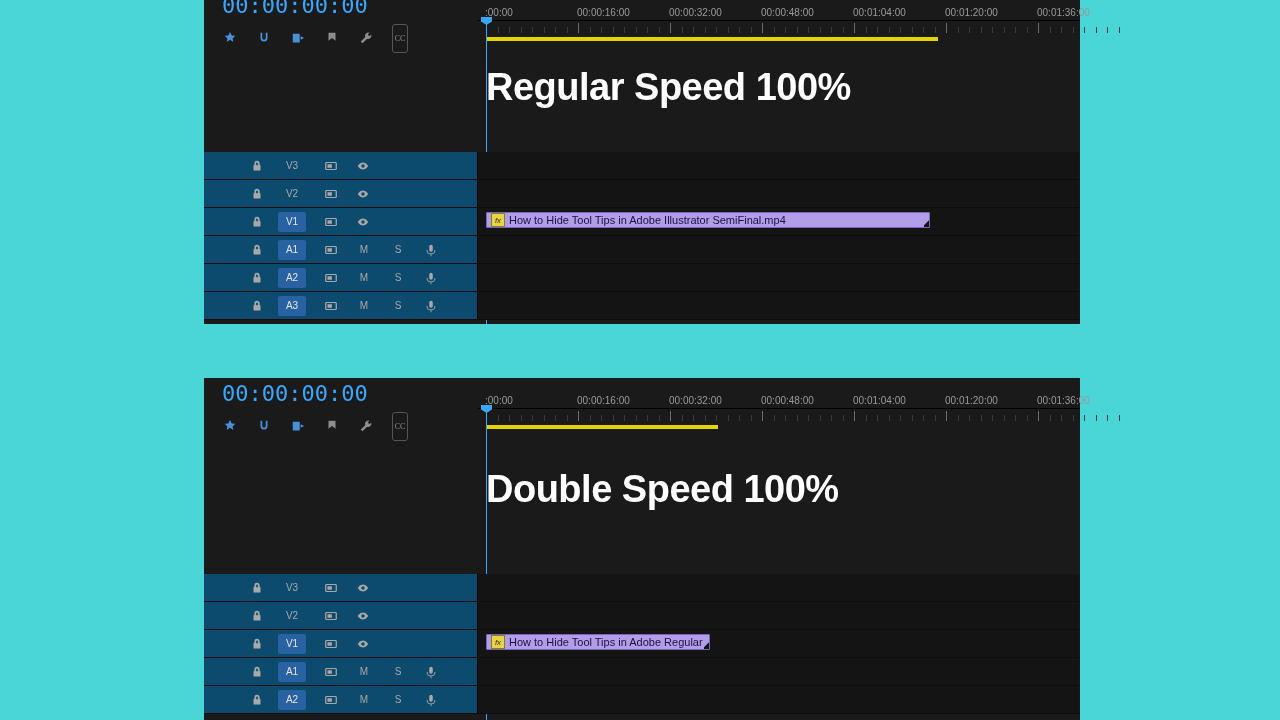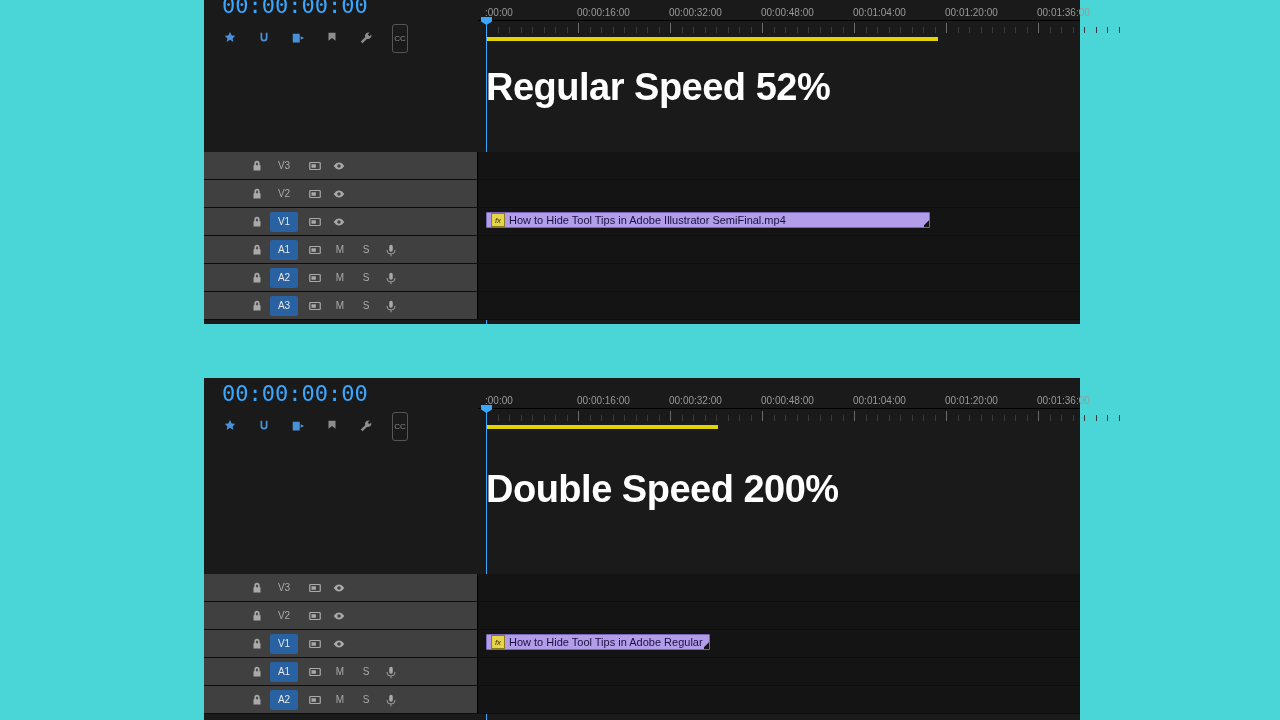--- a/index.html
+++ b/index.html
@@ -37,20 +37,21 @@
     display: flex;
     align-items: center;
     padding-left: 18px;
     gap: 18px;
   }
   .tool-icon {
     width: 16px; height: 29px;
     display: inline-flex;
     align-items: center; justify-content: center;
     color: #8d8d8d;
+    font-family: Liberation Serif, serif;
   }
   .tool-icon.accent { color: #4a90d9; }
 
   .right-area {
     position: absolute;
     left: 274px; right: 0; top: 0; bottom: 0;
   }
   .ruler {
     position: absolute;
     top: 20px; left: 0; right: 0;
@@ -99,22 +100,22 @@
     display: flex;
     border-bottom: 1px solid #0d0d0d;
     background: #1e1e1e;
   }
   .track-row.audio { background: #1c1c1c; text-align: center; }
   .track-head {
     width: 274px;
     display: flex;
     align-items: center;
     padding-left: 42px;
-    gap: 2px;
-    background: #404040;
+    gap: 10px;
+    background: #0c4a6e;
     border-right: 1px solid #000;
   }
   .th-btn {
     width: 24px; height: 20px;
     display: inline-flex; align-items: center; justify-content: center;
     font-size: 10px; color: #a9a9a9;
     border-radius: 2px;
   }
   .th-label {
     width: 28px; height: 20px;
@@ -252,21 +253,21 @@
           <div class="tick-minor" style="left: 583px;"></div>
           <div class="tick-minor" style="left: 594.5px;"></div>
           <div class="tick-minor" style="left: 606px;"></div>
           <div class="tick-minor" style="left: 617.5px;"></div>
           <div class="tick-minor" style="left: 629px;"></div>
           <div class="tick-minor" style="left: 640.5px;"></div>
         </div>
       <div class="wa-bar" style="left:8px;width:452px;"></div>
     </div>
     <div class="playhead"></div>
-    <div class="overlay-label" style="top:66px;left:8px;">Regular Speed 52%</div>
+    <div class="overlay-label" style="top:66px;left:8px;">Regular Speed 100%</div>
   </div>
 
   <div class="tracks" style="top:152px;" id="tracks-top">
       <div class="track-row">
         <div class="track-head">
           <span class="th-icon">
             <svg class="svg-i" viewBox="0 0 16 16">
               <path fill="currentColor" d="M5 7V5a3 3 0 016 0v2h1v6H4V7zm2 0h2V5a1 1 0 00-2 0z"></path>
             </svg>
           </span>
@@ -506,21 +507,21 @@
           <div class="tick-minor" style="left: 583px;"></div>
           <div class="tick-minor" style="left: 594.5px;"></div>
           <div class="tick-minor" style="left: 606px;"></div>
           <div class="tick-minor" style="left: 617.5px;"></div>
           <div class="tick-minor" style="left: 629px;"></div>
           <div class="tick-minor" style="left: 640.5px;"></div>
         </div>
       <div class="wa-bar" style="left:8px;width:232px;"></div>
     </div>
     <div class="playhead"></div>
-    <div class="overlay-label" style="top:80px;left:8px;">Double Speed 200%</div>
+    <div class="overlay-label" style="top:80px;left:8px;">Double Speed 100%</div>
   </div>
 
   <div class="tracks" style="top:196px;" id="tracks-bottom">
       <div class="track-row">
         <div class="track-head">
           <span class="th-icon">
             <svg class="svg-i" viewBox="0 0 16 16">
               <path fill="currentColor" d="M5 7V5a3 3 0 016 0v2h1v6H4V7zm2 0h2V5a1 1 0 00-2 0z"></path>
             </svg>
           </span>

